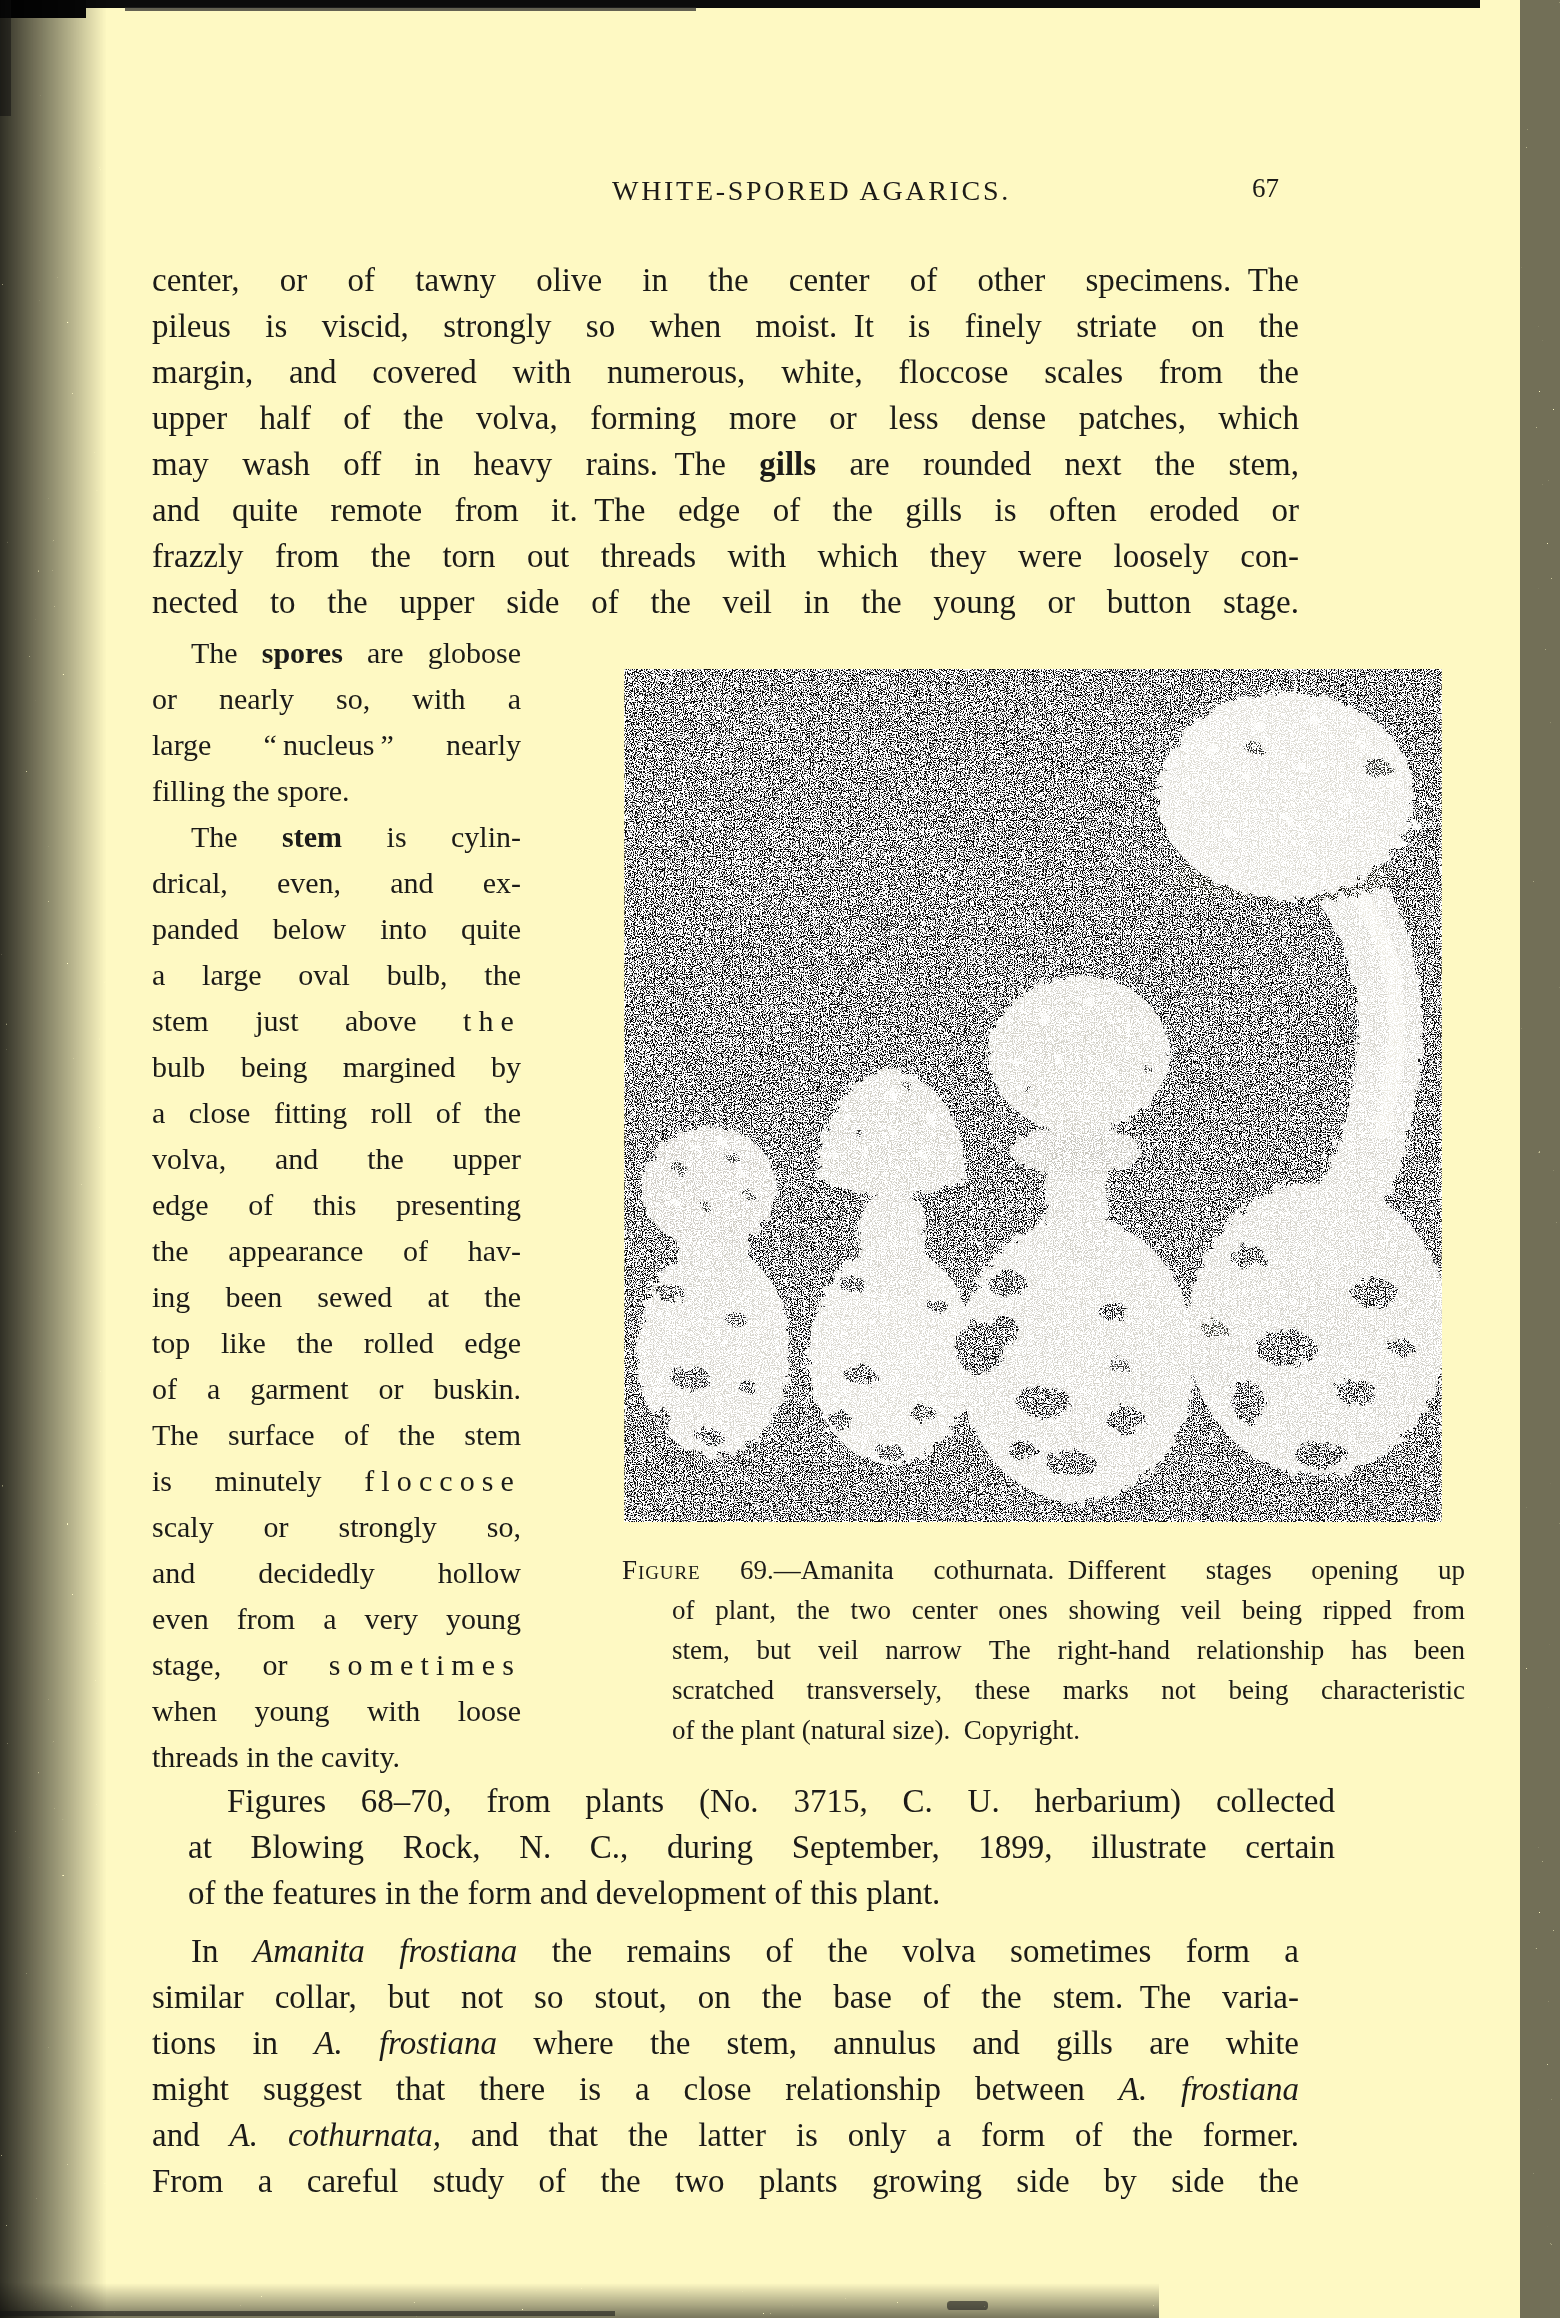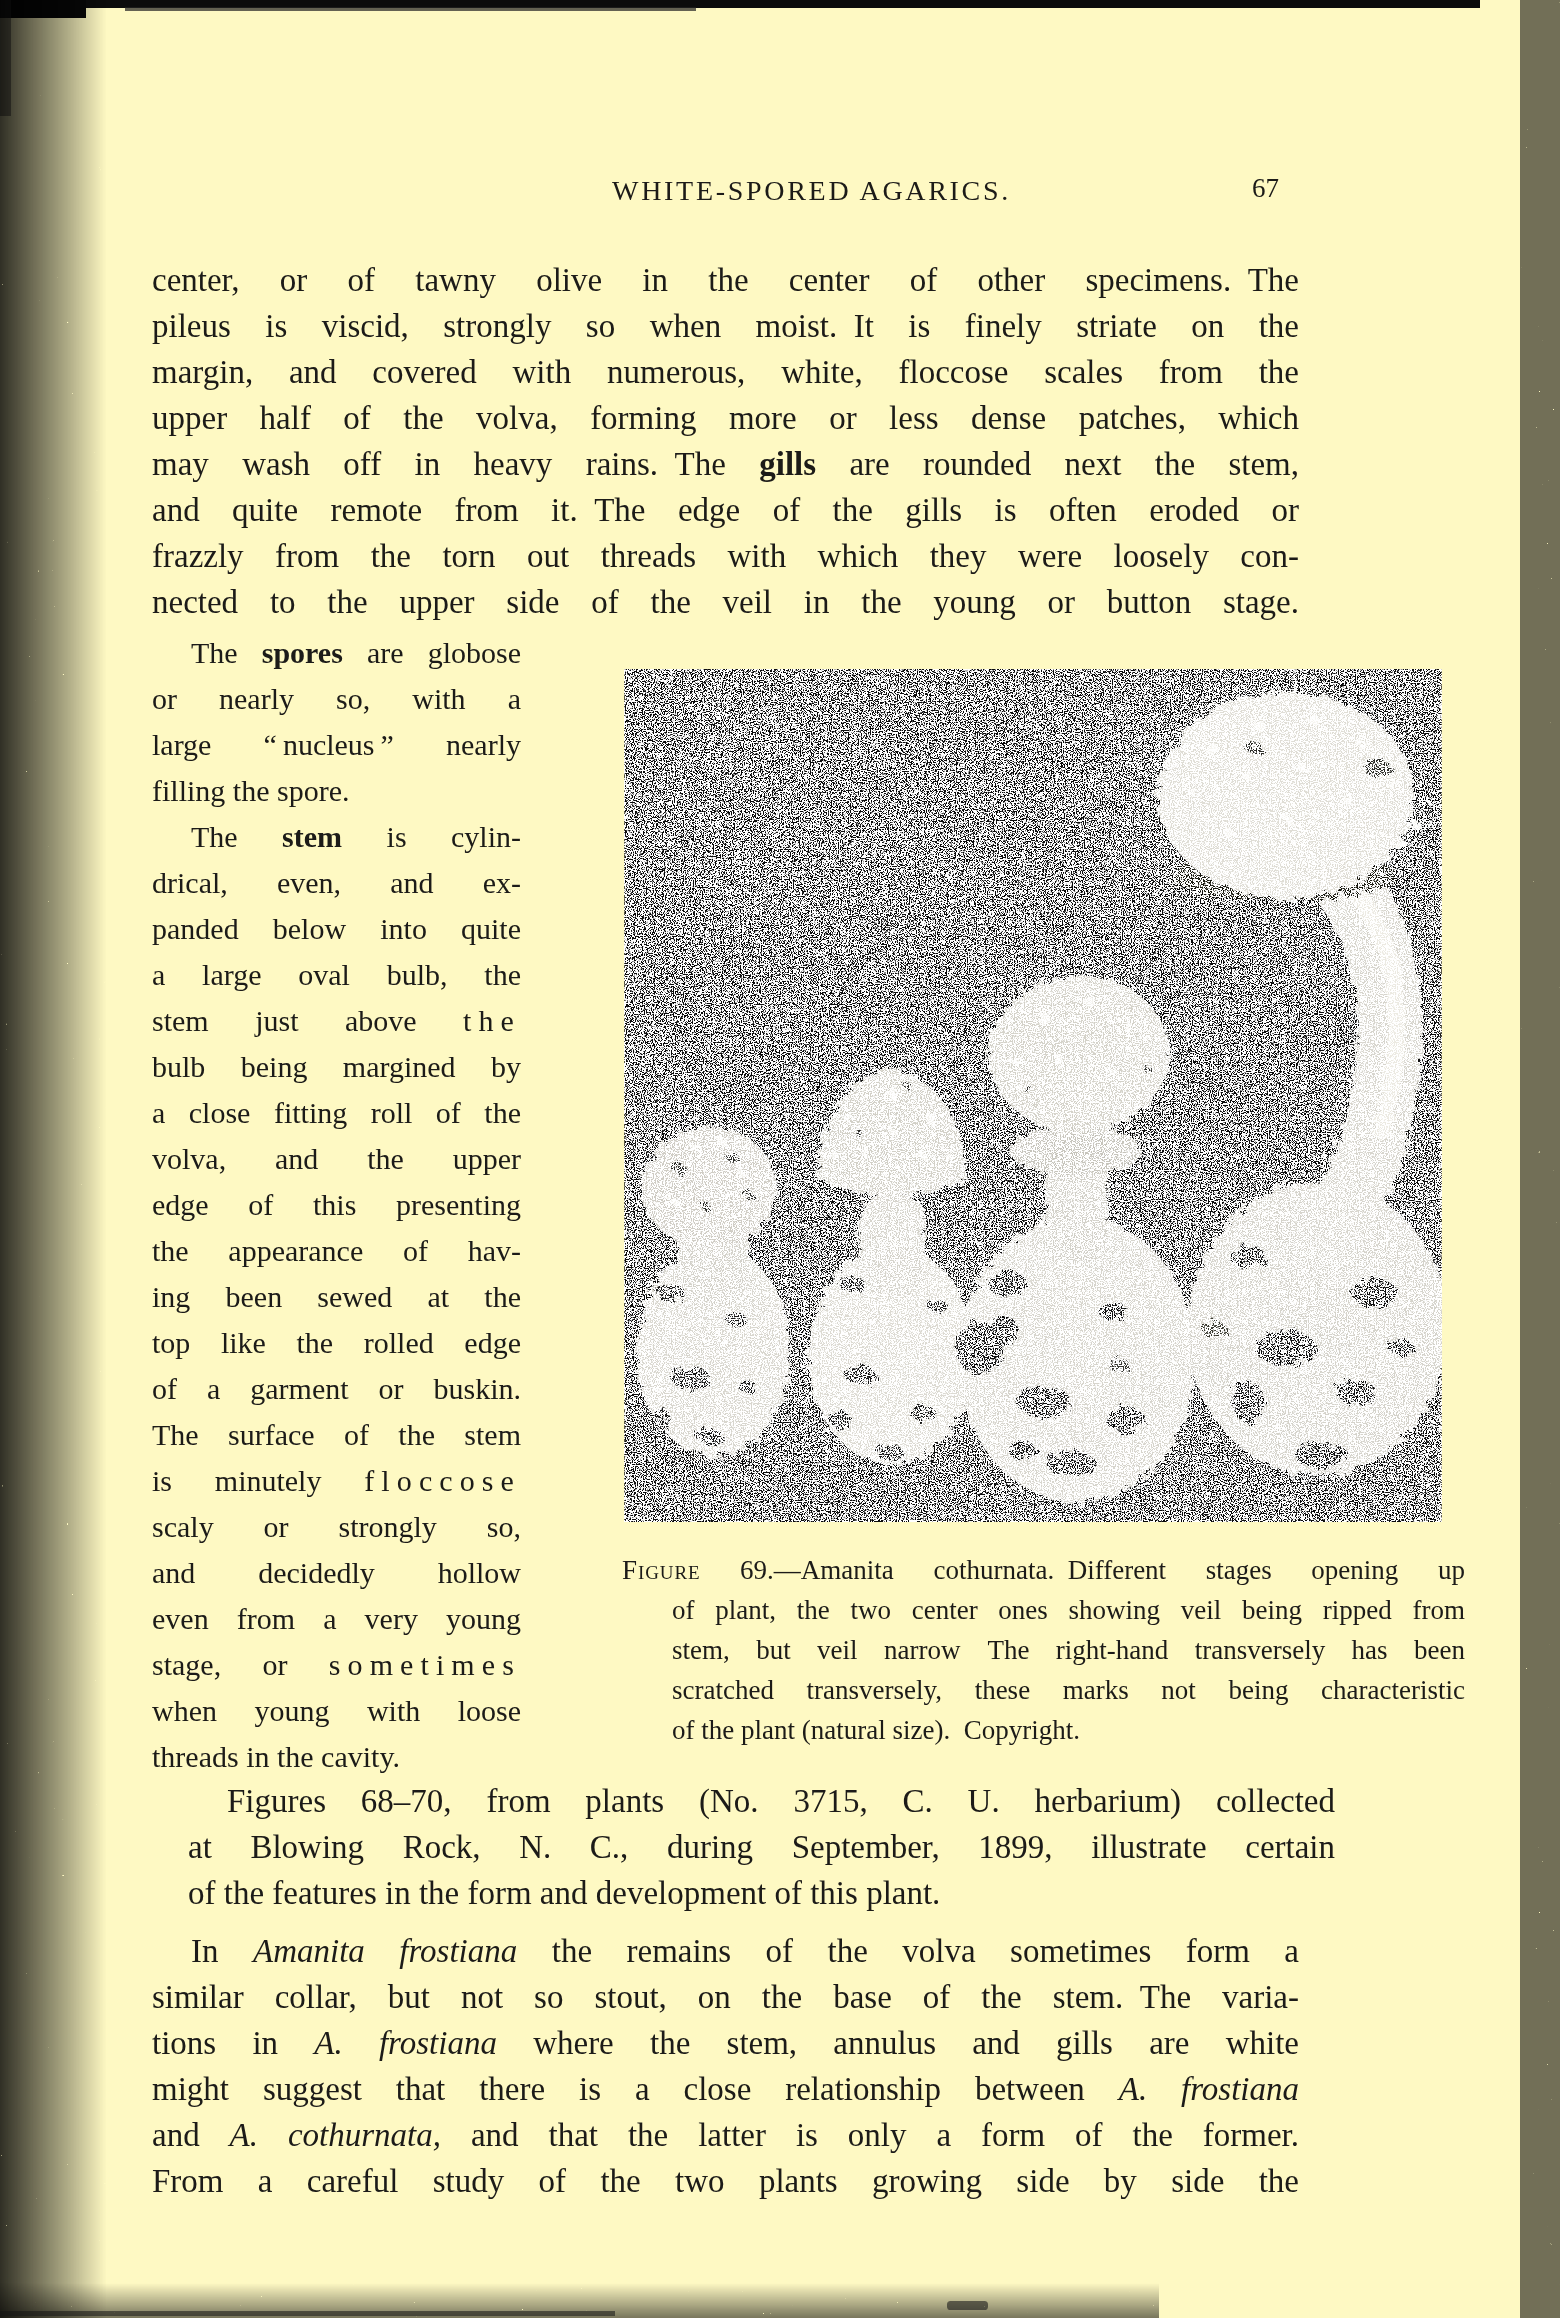--- a/index.html
+++ b/index.html
@@ -239,21 +239,21 @@
             <ellipse cx="662" cy="742" rx="14" ry="10" fill="#38382f"></ellipse>
         </g>
       </g>
       <rect width="917" height="957" filter="url(#dustW)"></rect>
     </svg>
   </div>
 
   <div id="caption" class="abs textblock">
       <div class="line"><span class="sc">Figure</span><span> 69.—Amanita cothurnata. Different stages opening up</span></div>
       <div class="line"><span>of plant, the two center ones showing veil being ripped from</span></div>
-      <div class="line"><span>stem, but veil narrow The right-hand transversely has been</span></div>
+      <div class="line"><span>stem, but veil narrow The right-hand relationship has been</span></div>
       <div class="line"><span>scratched transversely, these marks not being characteristic</span></div>
       <div class="line f"><span>of the plant (natural size). Copyright.</span></div>
     </div>
 
   <div id="para2" class="abs textblock">
       <div class="line i"><span>Figures 68–70, from plants (No. 3715, C. U. herbarium) collected</span></div>
       <div class="line"><span>at Blowing Rock, N. C., during September, 1899, illustrate certain</span></div>
       <div class="line f"><span>of the features in the form and development of this plant.</span></div>
     </div>
   <div id="para3" class="abs textblock">

